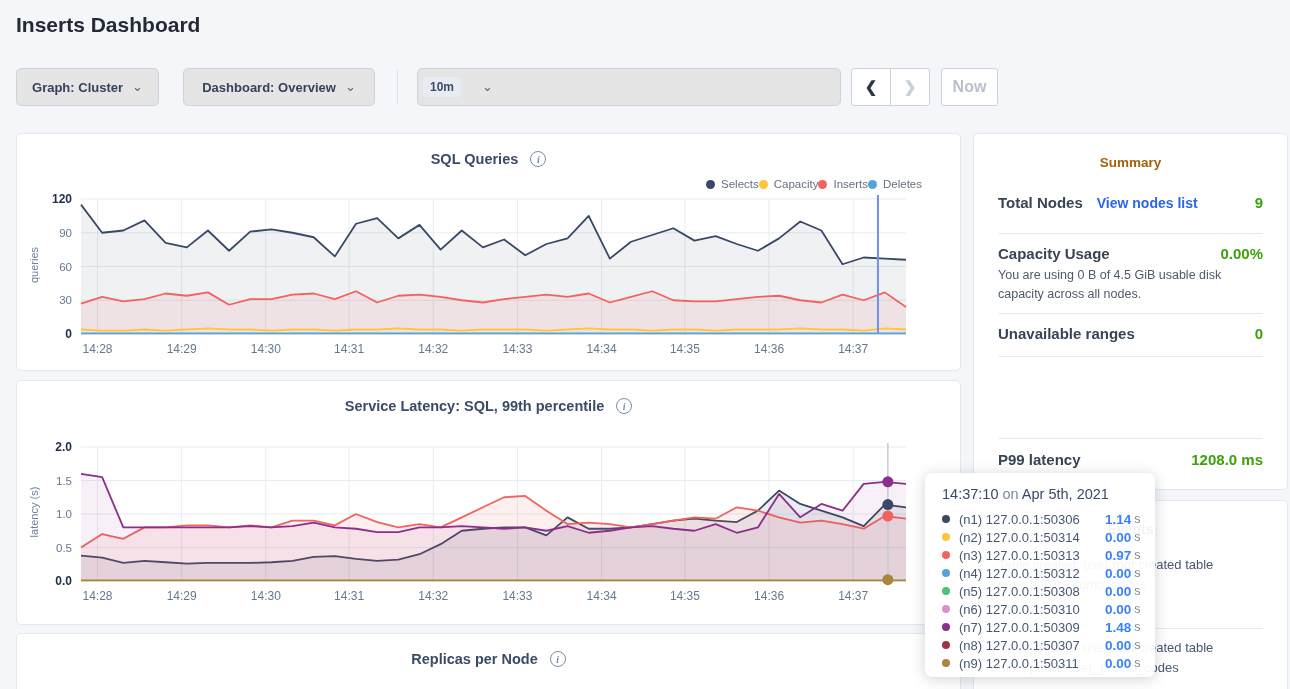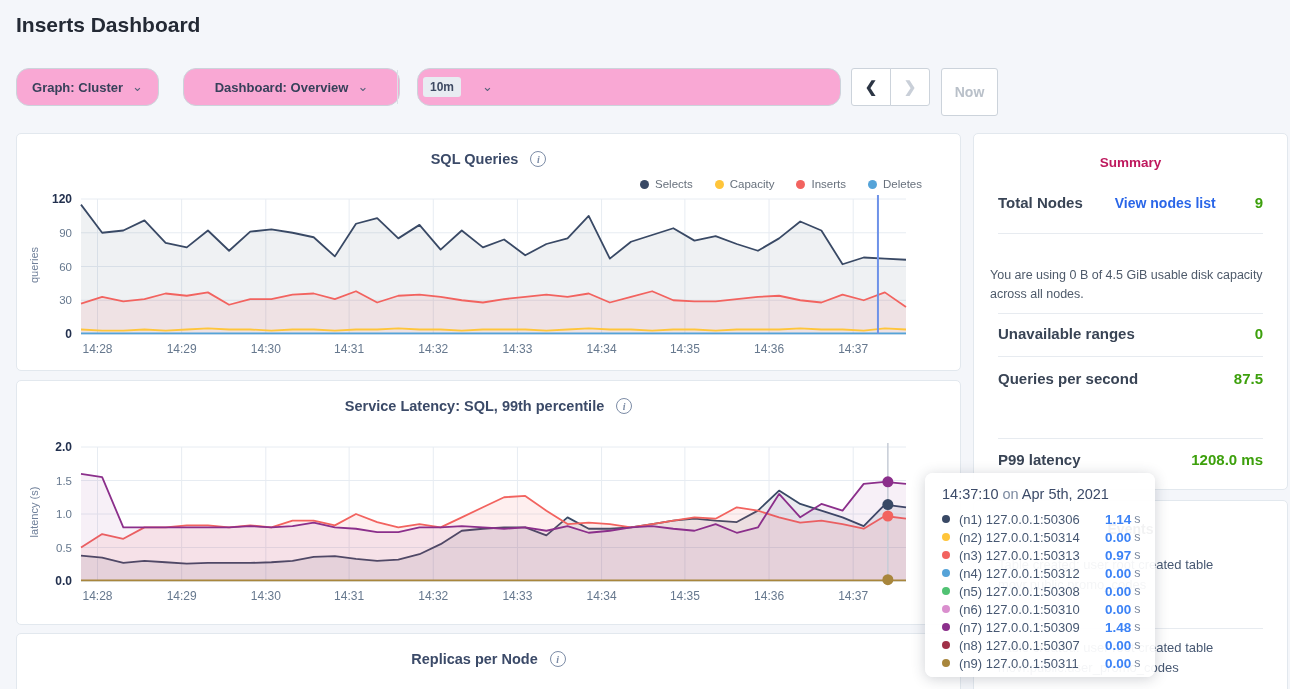--- a/index.html
+++ b/index.html
@@ -9,70 +9,70 @@
     overflow: hidden;
     background: #f4f6fa;
     font-family: "Liberation Sans", sans-serif;
     color: #242a35;
   }
   .page-title {
     position:absolute; left:16px; top:13px;
     font-size:21px; font-weight:600; color:#242a35;
   }
   
-  .ctl { position:absolute; top:68px; height:38px; background:#f9a8d4;
-         border:1px solid #ccd3db; border-radius:13px; display:flex;
+  .ctl { position:absolute; top:68px; height:38px; background:#e5e5e5;
+         border:1px solid #ccd3db; border-radius:5px; display:flex;
          align-items:center; cursor:pointer; }
   .dd1 { left:16px;  width:143px; justify-content:center; }
-  .dd2 { left:183px; width:217px; justify-content:center; }
+  .dd2 { left:183px; width:192px; justify-content:center; }
   .dd-label { font-size:13px; font-weight:700; color:#37415a; }
   .chev { font-size:13px; color:#55617a; margin-left:9px; line-height:10px; }
   .toolbar-divider { position:absolute; left:397px; top:70px; width:1px; height:34px; background:#dbe0e7; }
   .timepicker { left:417px; width:424px; padding:0 5px; }
   .time-badge { background:#e8ecf2; border-radius:3px; font-size:12px; font-weight:700;
                 color:#3e4a63; padding:3px 7px; margin-right:12px; }
   .time-label { font-size:14px; font-weight:700; color:#242a35; flex:1; }
   .nav-btn { position:absolute; top:68px; width:40px; height:38px; background:#fff;
              border:1px solid #ccd3db; display:flex; align-items:center; justify-content:center;
              font-size:15px; font-weight:700; cursor:pointer; }
   .nav-prev { left:851px; border-radius:3px 0 0 3px; color:#2c3544; }
   .nav-next { left:890px; border-radius:0 3px 3px 0; color:#c9cfd8; }
-  .now-btn  { position:absolute; left:941px; top:68px; width:57px; height:48px; background:#fff;
-              border:1px solid #ccd3db; border-radius:3px; font-size:14px; font-weight:700;
+  .now-btn  { position:absolute; left:941px; top:68px; width:57px; height:38px; background:#fff;
+              border:1px solid #ccd3db; border-radius:3px; font-size:16px; font-weight:700;
               color:#b9c0c9; display:flex; align-items:center; justify-content:center; cursor:pointer; }
   
   .card { position:absolute; background:#fff; border:1px solid #e2e8ee; border-radius:5px; }
   .card-sql      { left:16px; top:133px; width:945px; height:238px; }
   .card-latency  { left:16px; top:380px; width:945px; height:245px; }
   .card-replicas { left:16px; top:633px; width:945px; height:120px; }
   .card-summary  { left:973px; top:133px; width:315px; height:357px; }
   .card-events   { left:973px; top:500px; width:315px; height:200px; }
   .chart-title-row { position:absolute; left:0; right:0; top:17px; display:flex;
                      align-items:center; justify-content:center; gap:12px; }
   .chart-title { font-size:14.5px; font-weight:700; color:#3b4a68; }
   .info-icon { width:16px; height:16px; border:1.4px solid #7c8ca6; border-radius:50%;
                color:#7c8ca6; font-size:10px; font-weight:700; display:flex;
                align-items:center; justify-content:center; font-family:"Liberation Serif", serif;
                font-style:italic; cursor:pointer; }
-  .legend { position:absolute; right:38px; top:44px; display:flex; gap:22px; }
+  .legend { position:absolute; right:38px; top:44px; display:flex; }
   .legend-item { display:flex; align-items:center; gap:6px; cursor:pointer; }
   .legend-dot { width:9px; height:9px; border-radius:50%; }
   .legend-label { font-size:11.5px; color:#67707c; }
   .ylabel { position:absolute; left:-28px; width:90px; text-align:center;
             transform:rotate(-90deg); font-size:11px; color:#70809a; }
   .ylabel-sql { top:258px; }
   svg.chart { position:absolute; left:0; }
   
   .summary-title { position:absolute; left:0; right:0; top:21px; text-align:center;
-                   font-size:13.5px; font-weight:700; color:#be185d; }
-  .srow { position:absolute; left:24px; right:24px; display:flex; align-items:baseline;gap:18px; }
+                   font-size:13.5px; font-weight:700; color:#a16207; }
+  .srow { position:absolute; left:24px; right:24px; display:flex; align-items:baseline; }
   .srow-label { font-size:15px; font-weight:700; color:#394455; }
   .srow-link  { font-size:14px; font-weight:700; color:#2a66e8; margin-left:14px; cursor:pointer;text-align:center; }
   .srow-value { margin-left:auto; font-size:15px; font-weight:700; color:#3da00c; }
-  .srow-desc  { position:absolute; left:16px; right:24px; font-size:12.5px; line-height:1.55;
+  .srow-desc  { position:absolute; left:24px; right:24px; font-size:12.5px; line-height:1.55;
                 color:#4e5a6a; }
   .sdiv { position:absolute; left:24px; right:24px; height:1px; background:#e7ebf0; }
   
   .events-title { position:absolute; left:0; right:0; top:20px; text-align:center;
                   font-size:14px; font-weight:700; color:#242a35; }
   .event-line1 { position:absolute; left:24px; right:8px; font-size:13px; color:#475872; white-space:nowrap; overflow:hidden; }
   .event-line2 { position:absolute; left:24px; right:8px; font-size:13px; color:#475872; white-space:nowrap; overflow:hidden; }
   .ev1-l1 { top:56px; } .ev1-l2 { top:76px; }
   .ediv { position:absolute; left:24px; right:24px; top:127px; height:1px; background:#e7ebf0; }
   .ev2-l1 { top:139px; } .ev2-l2 { top:159px; }
@@ -239,31 +239,31 @@
 </div>
 
 <div class="card card-summary">
   <div class="summary-title">Summary</div>
   <div class="srow" style="top:60px;">
     <span class="srow-label">Total Nodes</span>
     <span class="srow-link">View nodes list</span>
     <span class="srow-value">9</span>
   </div>
   <div class="sdiv" style="top:99px;"></div>
+  <div class="srow" style="top:111px;">
+    <span class="srow-label">Capacity Usage</span>
+    <span class="srow-value">0.00%</span>
+  </div>
   <div class="srow-desc" style="top:132px;">You are using 0 B of 4.5 GiB usable disk capacity across all nodes.</div>
   <div class="sdiv" style="top:179px;"></div>
   <div class="srow" style="top:191px;">
     <span class="srow-label">Unavailable ranges</span>
     <span class="srow-value">0</span>
   </div>
   <div class="sdiv" style="top:222px;"></div>
-  <div class="srow" style="top:236px;">
-    <span class="srow-label">Queries per second</span>
-    <span class="srow-value">87.5</span>
-  </div>
   <div class="sdiv" style="top:304px;"></div>
   <div class="srow" style="top:317px;">
     <span class="srow-label">P99 latency</span>
     <span class="srow-value">1208.0 ms</span>
   </div>
 </div>
 
 <div class="card card-events">
   <div class="events-title">Events</div>
   <div class="event-line1 ev1-l1">Table created: user root created table</div>

